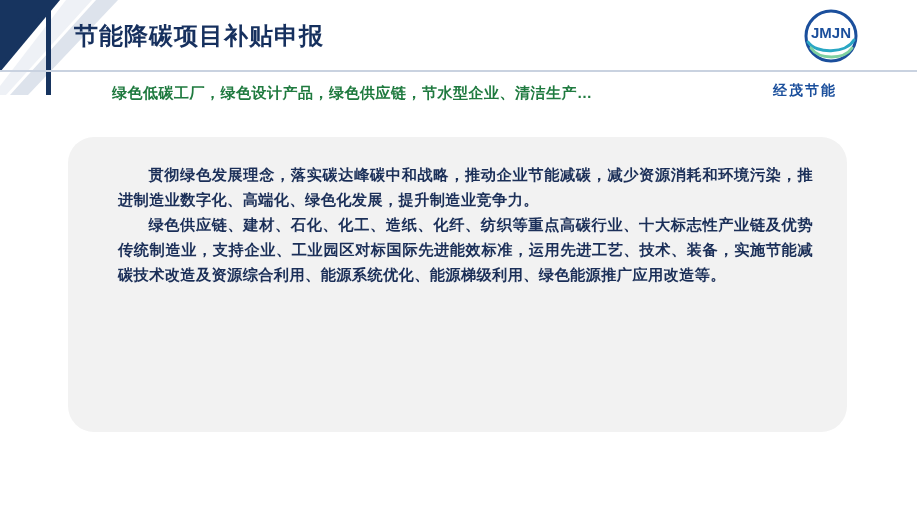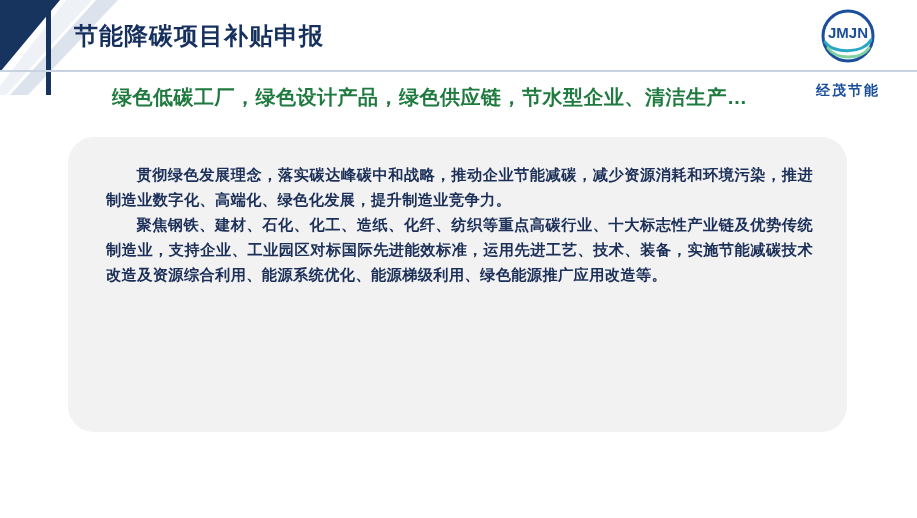--- a/index.html
+++ b/index.html
@@ -57,25 +57,24 @@
     left: 0;
     top: 70px;
     width: 917px;
     height: 2px;
     background: #c9d2e0;
   }
 
   
   .logo-wrap {
     position: absolute;
-    right: 11px;
+    right: 28px;
     top: 8px;
     width: 116px;
     height: 92px;
-    text-align: center;
   }
   .logo-mark {
     width: 74px;
     height: 62px;
     margin: 0 auto;
     position: relative;
   }
   .logo-caption {
     margin-top: 12px;
     font-size: 14px;
@@ -83,21 +82,21 @@
     color: #1b4f9c;
     letter-spacing: 2px;
   }
 
   
   .subtitle {
     position: absolute;
     left: 112px;
     top: 84px;
     width: 700px;
-    font-size: 20px;
+    font-size: 15px;
     font-weight: bold;
     color: #1f7a3f;
     letter-spacing: 0.5px;
     white-space: nowrap;
   }
 
   
   .body-panel {
     position: absolute;
     left: 68px;
@@ -110,21 +109,21 @@
   .body-inner {
     padding: 26px 34px 20px 38px;
   }
   .para {
     font-size: 15.2px;
     line-height: 1.62;
     color: #1b2f58;
     font-weight: bold;
     text-align: justify;
     text-indent: 2em;
-    margin: 0 0 1px 0;
+    margin: 0 0 1px 12px;
     letter-spacing: 0.4px;
   }
 </style>
 </head>
 <body>
 
 <div class="slide">
 
   <div class="corner-deco">
     <svg width="120" height="95" viewBox="0 0 120 95" xmlns="http://www.w3.org/2000/svg">
@@ -153,17 +152,17 @@
       </svg>
     </div>
     <div class="logo-caption">经茂节能</div>
   </div>
 
   <div class="subtitle">绿色低碳工厂，绿色设计产品，绿色供应链，节水型企业、清洁生产…</div>
 
   <div class="body-panel">
     <div class="body-inner">
       <p class="para">贯彻绿色发展理念，落实碳达峰碳中和战略，推动企业节能减碳，减少资源消耗和环境污染，推进制造业数字化、高端化、绿色化发展，提升制造业竞争力。</p>
-      <p class="para">聚焦钢铁、建材、石化、化工、造纸、化纤、纺织等重点高碳行业、十大标志性产业链及优势传统制造业，支持企业、工业园区对标国际先进能效标准，运用先进工艺、技术、装备，实施节能减碳技术改造及资源综合利用、能源系统优化、能源梯级利用、绿色能源推广应用改造等。</p>
+      <p class="para">绿色供应链、建材、石化、化工、造纸、化纤、纺织等重点高碳行业、十大标志性产业链及优势传统制造业，支持企业、工业园区对标国际先进能效标准，运用先进工艺、技术、装备，实施节能减碳技术改造及资源综合利用、能源系统优化、能源梯级利用、绿色能源推广应用改造等。</p>
     </div>
   </div>
 
 </div>
 
 </body></html>

